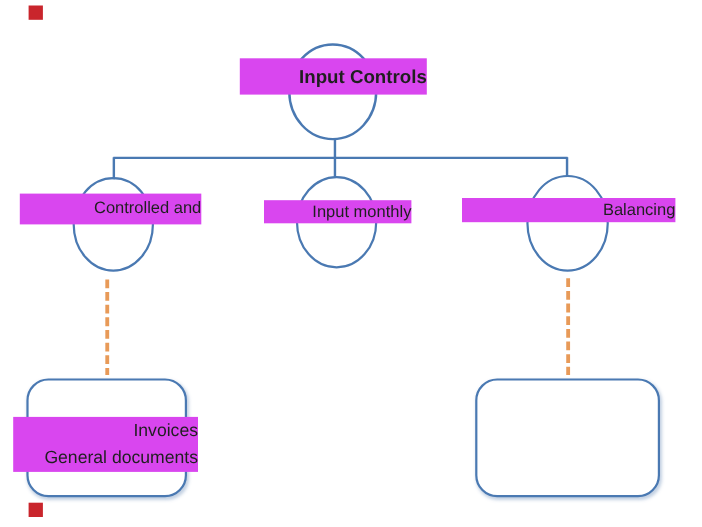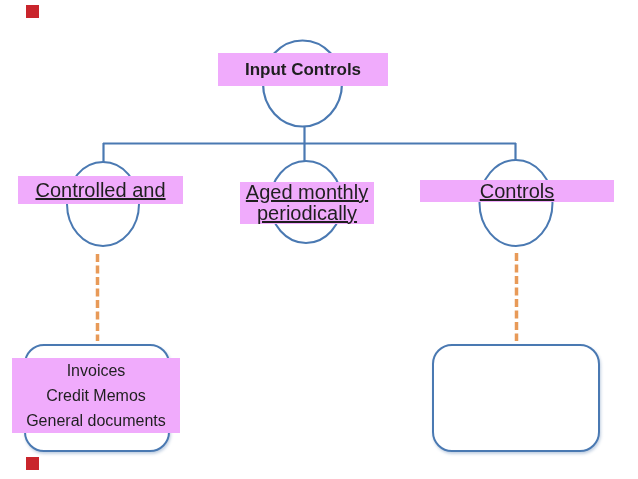--- a/index.html
+++ b/index.html
@@ -41,36 +41,36 @@
     border: 2px solid #4a79b2;
     border-radius: 20px;
     box-shadow: 1px 2px 3px rgba(120, 150, 190, 0.45);
     z-index: 1;
   }
   .outbox.left  { left: 24px;  width: 142px; }
   .outbox.right { left: 432px; width: 164px; }
 
   .txt {
     position: absolute;
-    background: #f0abfc;
-    text-align: center;
+    background: #d946ef;
+    text-align: right;
     z-index: 3;
     white-space: nowrap;
   }
   .root-txt {
     left: 218px; top: 53px; width: 170px;
     font-size: 17px; font-weight: bold;
     line-height: 33px;
   }
-  .branch-txt { font-size: 20px; text-decoration: underline; }
+  .branch-txt { font-size: 15px; }
   .branch-txt.b0 { left: 18px;  top: 176px; width: 165px; line-height: 28px; }
   .branch-txt.b1 { left: 240px; top: 182px; width: 134px; line-height: 21px; }
   .branch-txt.b2 { left: 420px; top: 180px; width: 194px; line-height: 22px; }
   .out-txt { font-size: 16px; line-height: 25px; }
-  .out-txt.o0 { left: 12px;  top: 358px; width: 168px; }
+  .out-txt.o0 { left: 12px;  top: 379px; width: 168px; }
   .out-txt.o1 { left: 410px; top: 361px; width: 212px; }
 </style>
 </head>
 <body>
 
 <div class="stage">
 
   <div class="marker top"></div>
   <div class="marker bottom"></div>
 
@@ -97,26 +97,24 @@
   </svg>
 
   <div class="txt root-txt">
     <div>Input Controls</div>
   </div>
 
   <div class="txt branch-txt b0">
     <div>Controlled and</div>
   </div>
   <div class="txt branch-txt b1">
-    <div>Aged monthly</div>
-    <div>periodically</div>
+    <div>Input monthly</div>
   </div>
   <div class="txt branch-txt b2">
-    <div>Controls</div>
+    <div>Balancing</div>
   </div>
 
   <div class="txt out-txt o0">
     <div>Invoices</div>
-    <div>Credit Memos</div>
     <div>General documents</div>
   </div>
 
 </div>
 
 </body></html>

